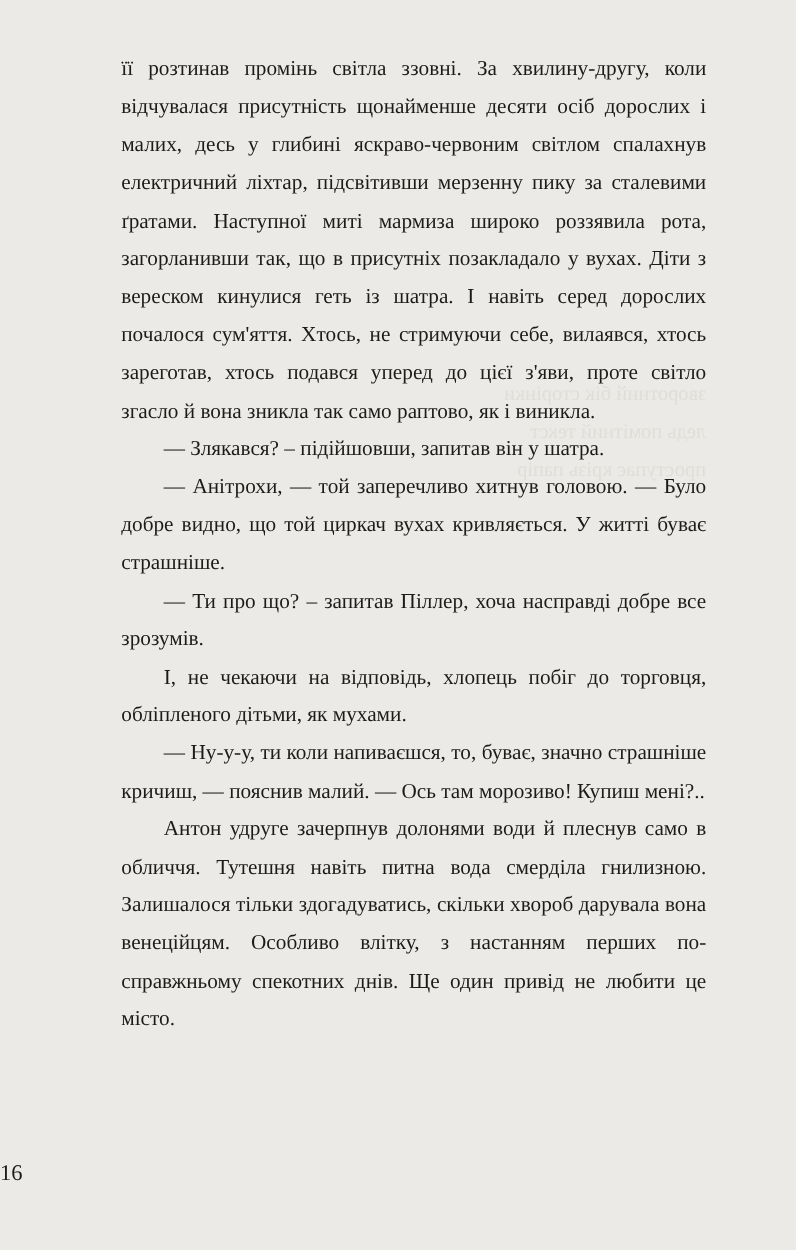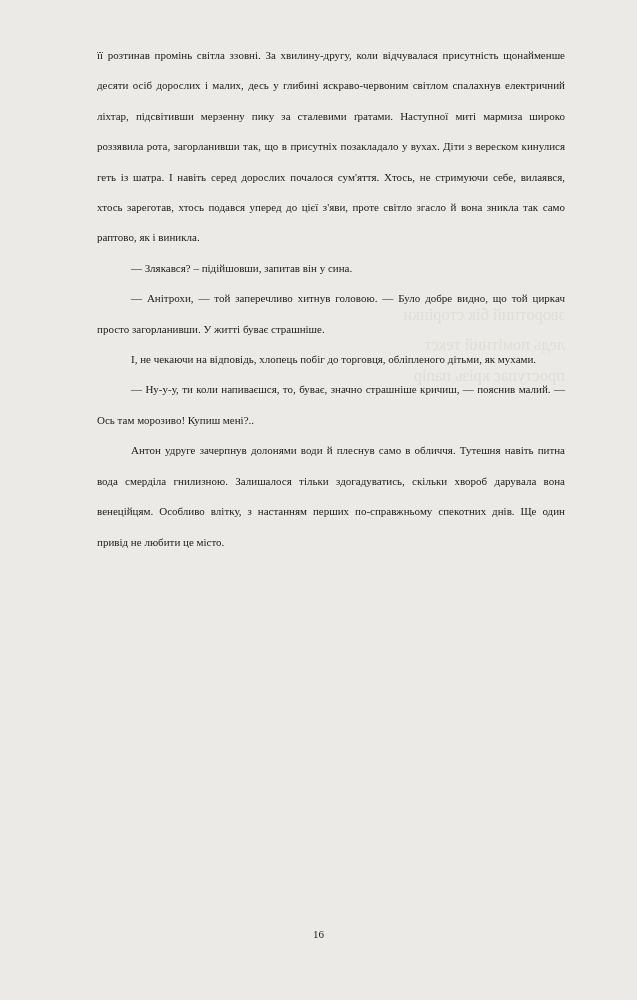--- a/index.html
+++ b/index.html
@@ -16,40 +16,40 @@
   }
   .page {
     position: relative;
     width: 637px;
     height: 1000px;
     background: #eceae6;
     box-sizing: border-box;
     padding: 40px 72px 0 97px;
   }
   .body-text {
-    font-size: 11px;
+    font-size: 17px;
     line-height: 30.4px;
     text-align: justify;
     text-justify: inter-word;
     hyphens: manual;
     color: #1c1b1a;
   }
   .body-text p {
     margin: 0;
   }
   .body-text p.indent {
     text-indent: 34px;
   }
   .folio {
     position: absolute;
     left: 0;
     right: 0;
     top: 928px;
-    text-align: center;
-    font-size: 11px;
+    text-align: left;
+    font-size: 18px;
     color: #1c1b1a;
     font-family: "Liberation Serif", serif;
   }
   
   .ghost {
     position: absolute;
     left: 97px;
     right: 72px;
     top: 300px;
     font-size: 16.4px;
@@ -70,21 +70,22 @@
 <div class="page">
 
   <div class="ghost">
     <p>зворотний бік сторінки</p>
     <p>ледь помітний текст</p>
     <p>проступає крізь папір</p>
   </div>
 
   <div class="body-text">
     <p>її розтинав промінь світла ззовні. За хвилину-другу, коли відчувалася присутність щонайменше десяти осіб дорослих і малих, десь у глибині яскраво-червоним світлом спалахнув електричний ліхтар, підсвітивши мерзенну пику за сталевими ґратами. Наступної миті мармиза широко роззявила рота, загорланивши так, що в присутніх позакладало у вухах. Діти з вереском кинулися геть із шатра. І навіть серед дорослих почалося сум'яття. Хтось, не стримуючи себе, вилаявся, хтось зареготав, хтось подався уперед до цієї з'яви, проте світло згасло й вона зникла так само раптово, як і виникла.</p>
-    <p class="indent">— Злякався? – підійшовши, запитав він у сина.</p>
-    <p class="indent">— Анітрохи, — той заперечливо хитнув головою. — Було добре видно, що той циркач просто загорланивши. У житті буває страшніше.</p>
+    <p class="indent">— Злякався? – підійшовши, запитав він у шатра.</p>
+    <p class="indent">— Анітрохи, — той заперечливо хитнув головою. — Було добре видно, що той циркач вухах кривляється. У житті буває страшніше.</p>
+    <p class="indent">— Ти про що? – запитав Піллер, хоча насправді добре все зрозумів.</p>
     <p class="indent">І, не чекаючи на відповідь, хлопець побіг до торговця, обліпленого дітьми, як мухами.</p>
     <p class="indent">— Ну-у-у, ти коли напиваєшся, то, буває, значно страшніше кричиш, — пояснив малий. — Ось там морозиво! Купиш мені?..</p>
     <p class="indent">Антон удруге зачерпнув долонями води й плеснув само в обличчя. Тутешня навіть питна вода смерділа гнилизною. Залишалося тільки здогадуватись, скільки хвороб дарувала вона венеційцям. Особливо влітку, з настанням перших по-справжньому спекотних днів. Ще один привід не любити це місто.</p>
   </div>
 
   <div class="folio">16</div>
 </div>
 
 </body></html>

